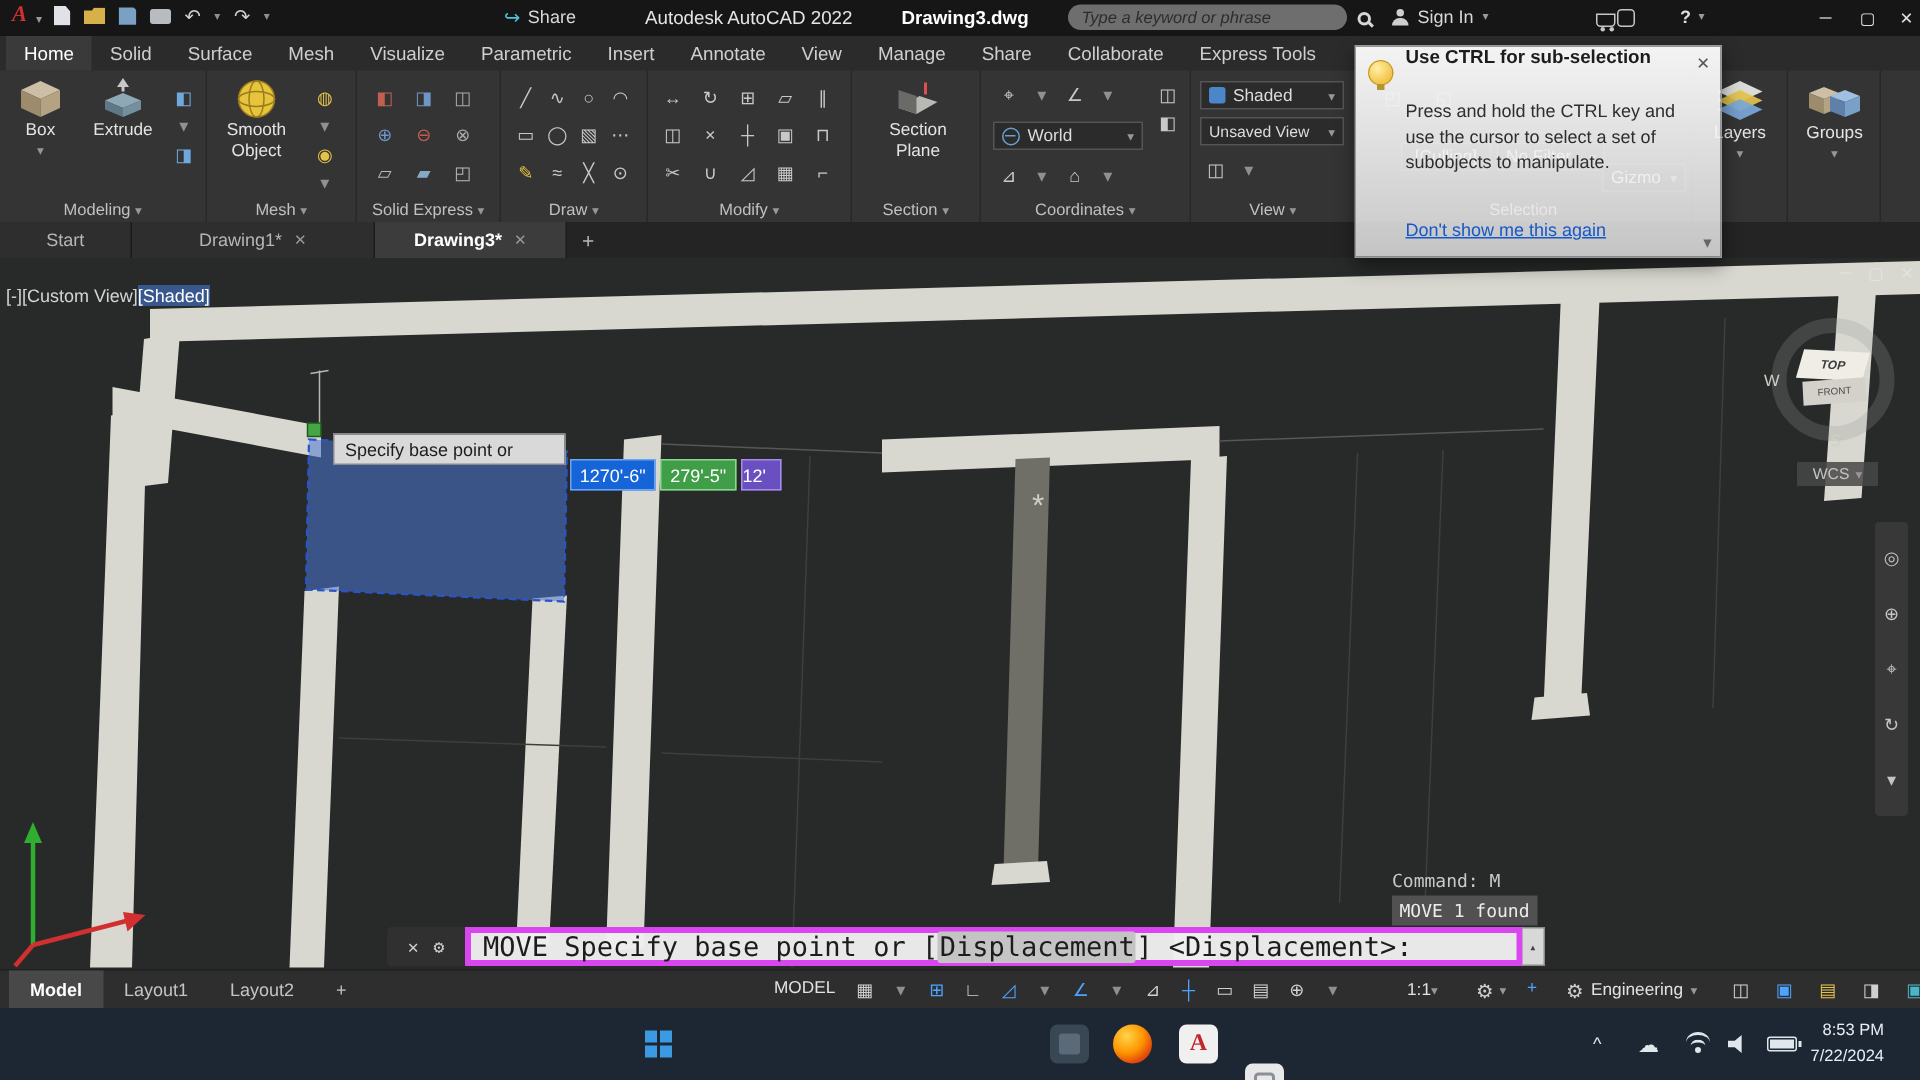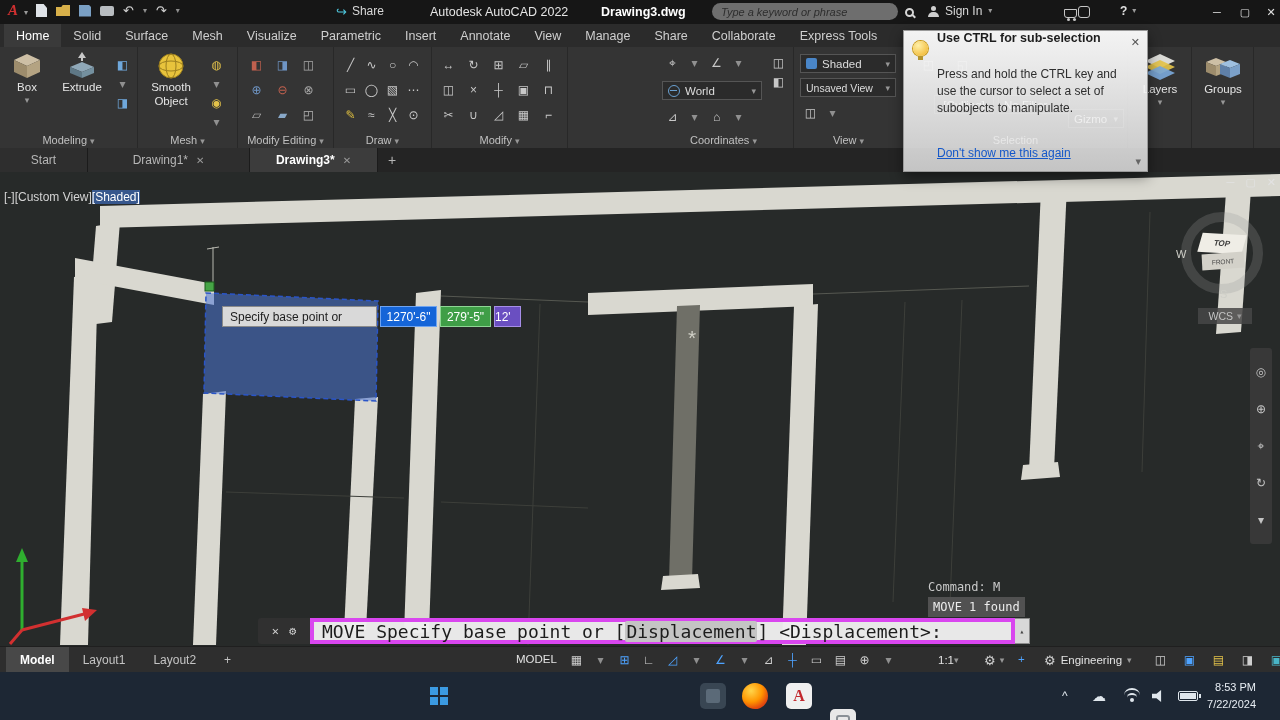--- a/index.html
+++ b/index.html
@@ -246,21 +246,21 @@
           <span class="ric" style="color: rgb(192, 96, 78);">◧</span>
           <span class="ric" style="color: rgb(111, 149, 196);">◨</span>
           <span class="ric" style="color: rgb(168, 168, 168);">◫</span>
           <span class="ric" style="color: rgb(111, 149, 196);">⊕</span>
           <span class="ric" style="color: rgb(192, 96, 78);">⊖</span>
           <span class="ric" style="color: rgb(168, 168, 168);">⊗</span>
           <span class="ric" style="color: rgb(184, 184, 184);">▱</span>
           <span class="ric" style="color: rgb(136, 168, 200);">▰</span>
           <span class="ric" style="color: rgb(184, 184, 184);">◰</span>
         </div>
-      <div class="plabel"><span>Modify Editing</span> <span class="da">▾</span></div>
+      <div class="plabel"><span>Solid Express</span> <span class="da">▾</span></div>
     </div>
 
     <div class="panel" style="left:334px;width:98px">
       <div class="icongrid abs" style="left:6px;top:8px;grid-template-columns:repeat(4,21px);row-gap:6px">
           <span class="ric" style="color: rgb(200, 200, 200);">╱</span>
           <span class="ric" style="color: rgb(200, 200, 200);">∿</span>
           <span class="ric" style="color: rgb(200, 200, 200);">○</span>
           <span class="ric" style="color: rgb(200, 200, 200);">◠</span>
           <span class="ric" style="color: rgb(200, 200, 200);">▭</span>
           <span class="ric" style="color: rgb(200, 200, 200);">◯</span>
@@ -288,20 +288,32 @@
           <span class="ric" style="color: rgb(200, 200, 200);">⊓</span>
           <span class="ric" style="color: rgb(200, 200, 200);">✂</span>
           <span class="ric" style="color: rgb(200, 200, 200);">∪</span>
           <span class="ric" style="color: rgb(200, 200, 200);">◿</span>
           <span class="ric" style="color: rgb(200, 200, 200);">▦</span>
           <span class="ric" style="color: rgb(200, 200, 200);">⌐</span>
         </div>
       <div class="plabel"><span>Modify</span> <span class="da">▾</span></div>
     </div>
 
+    <div class="panel" style="left:568px;width:86px">
+      <div class="bigbtn" style="left:16px;top:5px;width:56px">
+        <svg width="34" height="28" viewBox="0 0 34 28">
+            <line x1="22" y1="3" x2="22" y2="11" stroke="#d85050" stroke-width="2"></line>
+            <polygon points="4,20 16,24 30,16 18,12" fill="#b8b8b4"></polygon>
+            <polygon points="4,8 16,12 16,24 4,20" fill="#6a6a66"></polygon>
+          </svg>
+        <span>Section</span>
+        <span>Plane</span>
+      </div>
+      <div class="plabel"><span>Section</span> <span class="da">▾</span></div>
+    </div>
 
     <div class="panel" style="left:654px;width:140px">
       <div class="icongrid abs" style="left:8px;top:6px;grid-template-columns:repeat(4,22px)">
           <span class="ric" style="color: rgb(200, 200, 200);">⌖</span>
           <span class="ric" style="color: rgb(144, 144, 144);">▾</span>
           <span class="ric" style="color: rgb(200, 200, 200);">∠</span>
           <span class="ric" style="color: rgb(144, 144, 144);">▾</span>
         </div>
       <div class="field abs" style="left:8px;top:34px;width:100px">
         <span class="globe"></span>
@@ -444,21 +456,21 @@
 
     <div class="vlabel">
       <span>[-]</span><span>[Custom View]</span><span class="hl">[Shaded]</span>
     </div>
     <div class="vwinbtns">
       <span>─</span>
       <span>▢</span>
       <span>✕</span>
     </div>
 
-    <div class="dynbox dyn-prompt" style="left:222px;top:134px;width:155px">
+    <div class="dynbox dyn-prompt" style="left:222px;top:117px;width:155px">
       <span>Specify base point or</span>
     </div>
     <div class="dynbox dyn-x" style="left:380px;top:134px;width:57px">
       <span>1270'-6"</span>
     </div>
     <div class="dynbox dyn-y" style="left:440px;top:134px;width:51px">
       <span>279'-5"</span>
     </div>
     <div class="dynbox dyn-z" style="left:494px;top:134px;width:27px">
       <span>12'</span>

